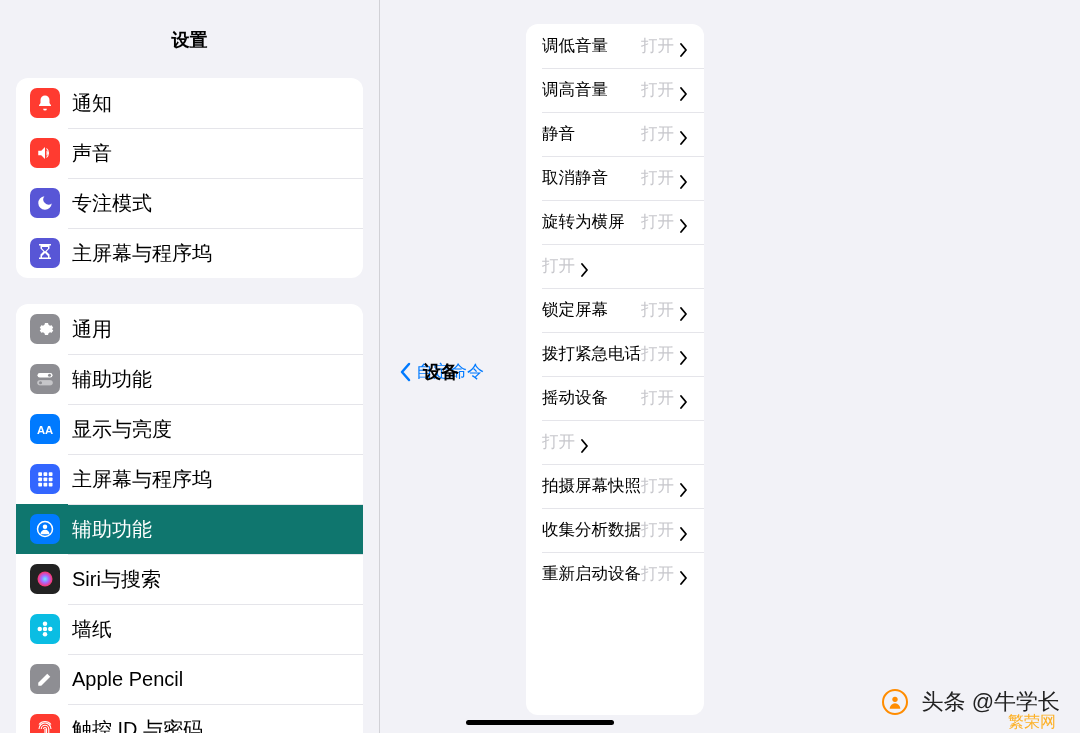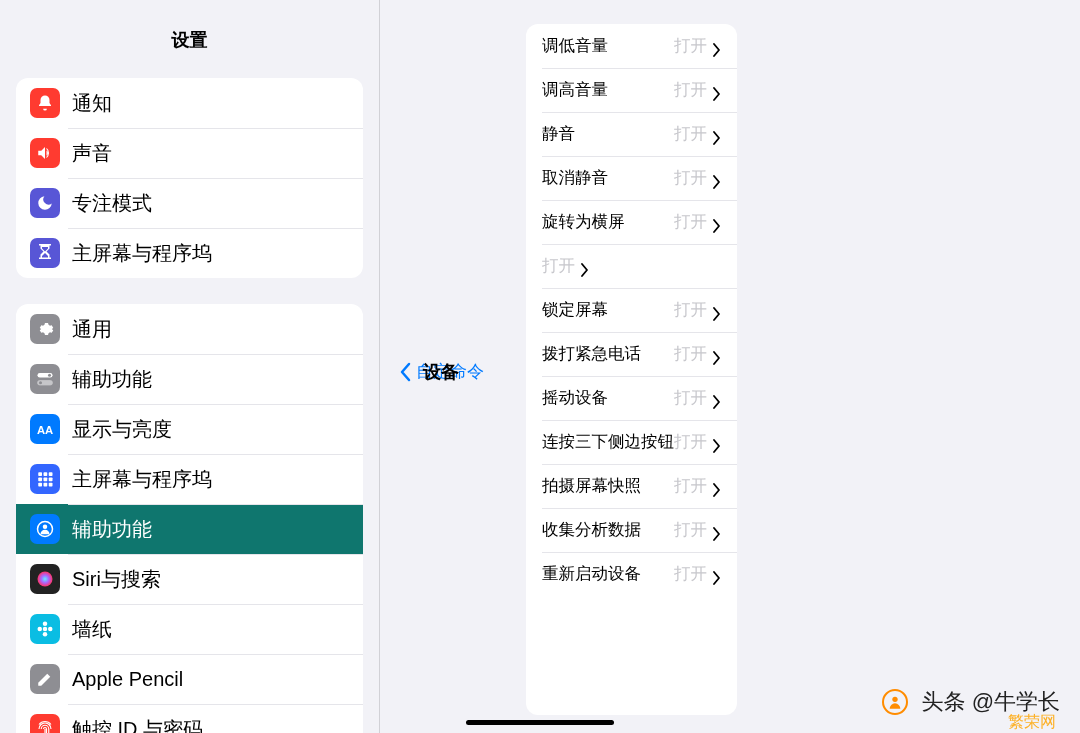--- a/index.html
+++ b/index.html
@@ -424,21 +424,20 @@
         </svg>
       </div>
       <div class="drow">
         <span class="drow-label">摇动设备</span>
         <span class="drow-value">打开</span>
         <svg class="chev">
           <use href="#chevron-right"></use>
         </svg>
       </div>
       <div class="drow">
-        <span class="drow-label">连按三下侧边按钮</span>
         <span class="drow-value">打开</span>
         <svg class="chev">
           <use href="#chevron-right"></use>
         </svg>
       </div>
       <div class="drow">
         <span class="drow-label">拍摄屏幕快照</span>
         <span class="drow-value">打开</span>
         <svg class="chev">
           <use href="#chevron-right"></use>

